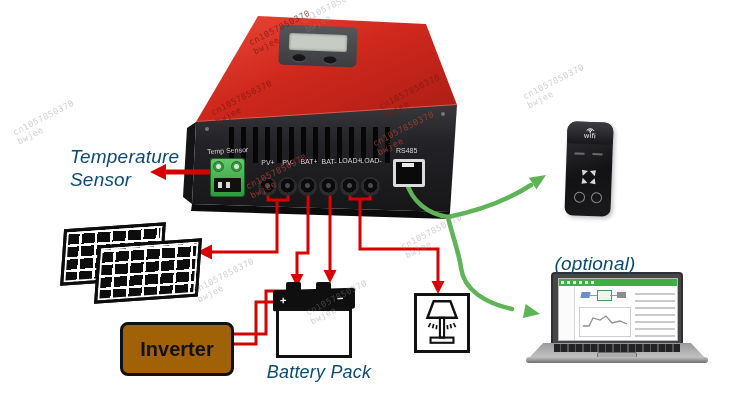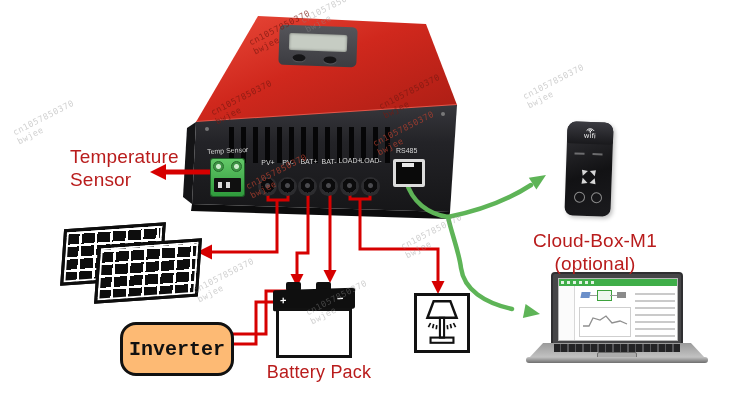--- a/index.html
+++ b/index.html
@@ -2,21 +2,21 @@
 <html><head>
 <meta charset="utf-8">
 <style>
   html,body{margin:0;padding:0;background:#fff;}
   #canvas{position:relative;width:750px;height:400px;background:#ffffff;overflow:hidden;
           font-family:"Liberation Sans",sans-serif;}
   #artwork{position:absolute;left:0;top:0;z-index:1;}
   .abs{position:absolute;}
   .pre{white-space:pre-line;}
   
-  .lbl{color:#b91c1c;font-size:18px;letter-spacing:.2px;z-index:4;}
+  .lbl{color:#0c4a6e;font-size:18px;letter-spacing:.2px;z-index:4;font-style:italic;}
   .center{text-align:center;}
   
   .tinylbl{color:#d6d6d6;font-size:7px;z-index:3;}
   .post{width:19px;height:19px;border-radius:50%;z-index:3;
         background:radial-gradient(circle at 50% 45%, #4a4a4e 0 2px, #0b0b0c 3px 7px, #2c2c2f 7px 10px);}
   #vents{width:166px;height:36px;z-index:2;
          background:repeating-linear-gradient(90deg,#060607 0 5px,rgba(0,0,0,0) 5px 12px);}
   #display-panel{width:78px;height:40px;background:linear-gradient(#55555a,#3c3c41);
                  border-radius:5px;transform:rotate(2deg);z-index:2;}
   #lcd{position:absolute;left:10px;top:8px;width:58px;height:17px;background:#c6ccc3;
@@ -31,22 +31,22 @@
   .pin{position:absolute;top:4px;width:4px;height:6px;background:#d9d9d9;}
   #rs485-port{width:26px;height:22px;background:#0a0a0a;border:3px solid #dcdcdc;z-index:3;border-radius:2px;}
   #rs485-pins{position:absolute;left:6px;top:1px;width:12px;height:4px;background:#e8e8e8;}
   .face-screw{position:absolute;width:4px;height:4px;border-radius:50%;background:#8a8a8a;z-index:3;opacity:.8;}
   
   .solar-panel{border:3px solid #0d0d0d;background:
       repeating-linear-gradient(90deg,rgba(0,0,0,0) 0 13px,#fff 13px 15.5px),
       repeating-linear-gradient(0deg,#0d0d0d 0 10px,#fff 10px 12.5px);
       background-color:#0d0d0d;box-shadow:0 0 0 2px #ffffff inset;z-index:2;}
   
-  #inverter-box{width:108px;height:48px;border:3.5px solid #111;border-radius:16px;background:#fdba74;
-                z-index:3;display:flex;align-items:center;justify-content:center;font-family:Liberation Mono, monospace;}
+  #inverter-box{width:108px;height:48px;border:3.5px solid #111;border-radius:8px;background:#a16207;
+                z-index:3;display:flex;align-items:center;justify-content:center;}
   #inverter-box span{font-size:20px;font-weight:bold;color:#111;}
   
   .bump{position:absolute;top:0;width:15px;height:9px;background:#0f0f0f;border-radius:2px;}
   #battery-top{position:absolute;left:0;top:7px;width:82px;height:21px;background:#0f0f0f;
                border-radius:2px;transform:skewY(-2deg);}
   #battery-body{position:absolute;left:3px;top:26px;width:70px;height:44px;background:#fff;
                 border:3px solid #111;}
   .batt-sign{position:absolute;color:#fff;font-weight:bold;font-size:11px;}
   
   #dc-box{width:50px;height:54px;border:3px solid #111;background:#fff;z-index:3;}
@@ -234,21 +234,20 @@
       <g fill="#e9e9e9" opacity="0.92">
         <polygon points="2,2 8,3 3,8"></polygon>
           <polygon points="16,2 15,8 10,3"></polygon>
         <polygon points="16,16 10,15 15,10"></polygon>
           <polygon points="2,16 3,10 8,15"></polygon>
       </g>
     </svg>
     <div class="cb-circle" style="left:9px;top:70px;"></div>
     <div class="cb-circle" style="left:26px;top:70px;"></div>
   </div>
-  <div class="abs lbl center" style="left:505px;top:230px;width:180px;font-size:19px;">Cloud-Box-M1</div>
   <div class="abs lbl center" style="left:505px;top:253px;width:180px;font-size:19px;">(optional)</div>
 
   <div class="abs" id="laptop-screen" style="left:551px;top:272px;">
     <div id="screen-inner">
       <div id="screen-header">
         <div id="hdr-icons"></div>
       </div>
       <div id="screen-sidebar"></div>
       <div class="flow-blue"></div>
       <div class="flow-line" style="left:31px;width:8px;"></div>

